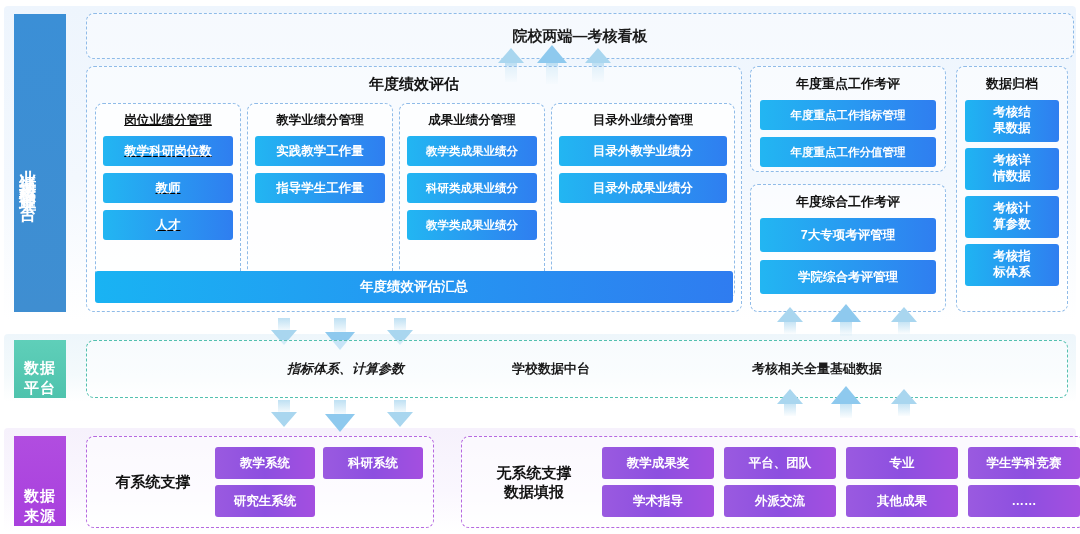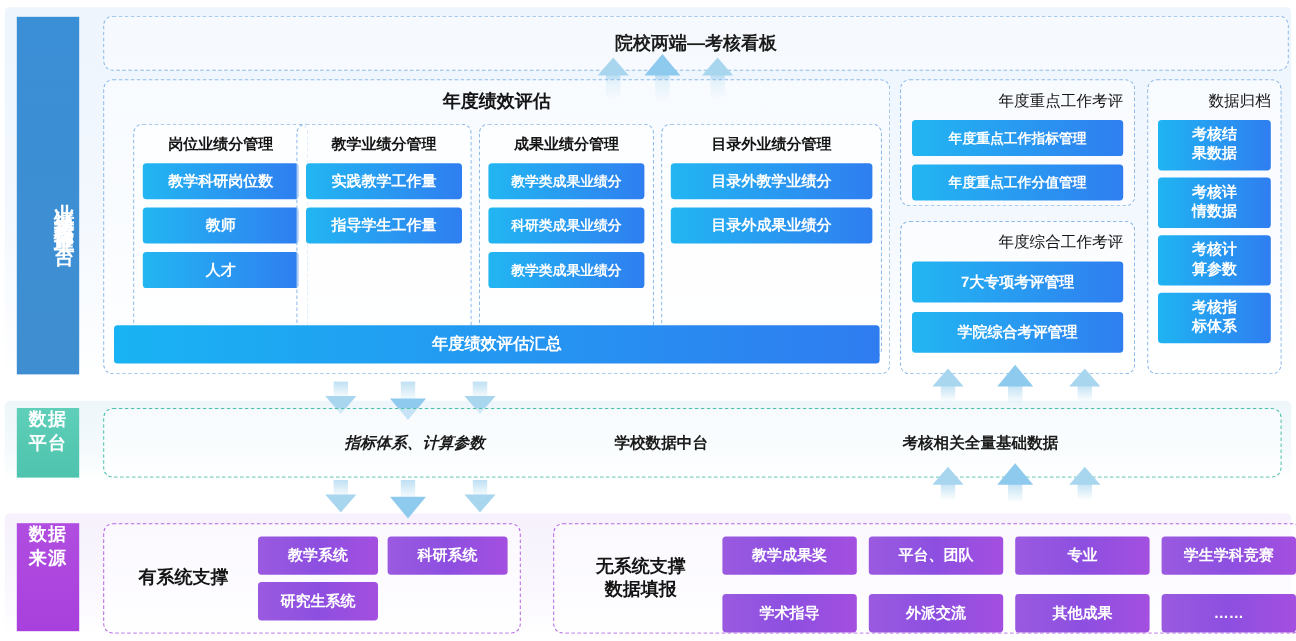--- a/index.html
+++ b/index.html
@@ -19,21 +19,21 @@
   }
   #band-platform { left:4px;  top:6px;   width:1072px; height:314px; }
   #band-data     { left:4px;  top:334px; width:1072px; height:68px;
                    background: linear-gradient(180deg,#eef6fb 0%, #f4fafc 60%, #ffffff 100%); }
   #band-source   { left:4px;  top:428px; width:1072px; height:104px;
                    background: linear-gradient(180deg,#f6f1fc 0%, #faf7fe 60%, #ffffff 100%); }
 
   
   .vlabel {
     position: absolute;
-    display: flex; align-items: flex-start; justify-content: center;
+    display: flex; align-items: flex-end; justify-content: center;
     color: #fff; font-weight: 700; text-align: center;
     letter-spacing: 1px;
   }
   #label-platform {
     left: 14px; top: 14px; width: 52px; height: 298px;
     background: linear-gradient(180deg,#3b8fd6 0%, #3f8ed1 100%);
     writing-mode: vertical-rl; text-orientation: upright;
     font-size: 17px; line-height: 1.55; letter-spacing: 5px;
     padding-top: 26px;
   }
@@ -68,21 +68,21 @@
                 background: rgba(255,255,255,0.5); }
   #perf-title { position:absolute; left:0; right:0; top:8px; text-align:center;
                 font-size: 15px; font-weight: 700; color:#141414; }
 
   .col {
     position: absolute; top: 36px; width: 146px; height: 196px;
     border: 1.5px dashed #8fbbe8; border-radius: 8px;
     background: rgba(255,255,255,0.65);
     padding: 6px 7px;
   }
-  #col1 { left: 24px; }
+  #col1 { left: 8px; text-decoration: underline; }
   #col2 { left: 160px; }
   #col3 { left: 312px; }
   #col4 { left: 464px; width: 184px; }
   .col-title { font-size: 12.5px; font-weight: 700; color:#141414;
                text-align:center; margin: 2px 0 7px; }
 
   .tile {
     height: 30px; margin-bottom: 7px; border-radius: 3px;
     display:flex; align-items:center; justify-content:center;
     color:#fff; font-size: 12.5px; font-weight: 600;
@@ -97,22 +97,22 @@
     display:flex; align-items:center; justify-content:center;
     color:#fff; font-size: 13.5px; font-weight: 700;
     background: linear-gradient(90deg,#19b3f3 0%, #2f7cf0 100%);
   }
 
   
   #keywork  { left: 750px; top: 66px;  width: 196px; height: 106px;
               background: rgba(255,255,255,0.55); padding: 6px 9px; }
   #overall  { left: 750px; top: 184px; width: 196px; height: 128px;
               background: rgba(255,255,255,0.55); padding: 6px 9px; }
-  .sub-title { font-size: 13px; font-weight: 400; color:#141414;
-               text-align:right; margin: 2px 0 7px; }
+  .sub-title { font-size: 13px; font-weight: 700; color:#141414;
+               text-align:center; margin: 2px 0 7px; }
 
   
   #archive { left: 956px; top: 66px; width: 112px; height: 246px;
              background: rgba(255,255,255,0.55); padding: 6px 8px; }
   .arc-tile {
     height: 42px; margin-bottom: 6px; border-radius: 3px;
     display:flex; flex-direction:column; align-items:center; justify-content:center;
     color:#fff; font-size: 12.5px; font-weight: 600; line-height: 1.25;
     background: linear-gradient(90deg,#1fb4f2 0%, #2f7ef0 100%);
   }
@@ -152,21 +152,21 @@
   }
   #src-left .grid {
     position:absolute; left: 128px; top: 10px;
     display:grid; grid-template-columns: 100px 100px;
     gap: 6px 8px;
   }
   #src-left .ptile { height: 32px; }
   #src-right .grid {
     position:absolute; left: 140px; top: 10px;
     display:grid; grid-template-columns: repeat(4, 112px);
-    gap: 16px 10px;
+    gap: 6px 10px;
   }
   #src-right .ptile { height: 32px; }
 
   
   .arrow { position: absolute; width: 0; height: 0; }
   .arrow-up {
     border-left: 13px solid transparent;
     border-right: 13px solid transparent;
     border-bottom: 15px solid #a9d6ef;
   }

